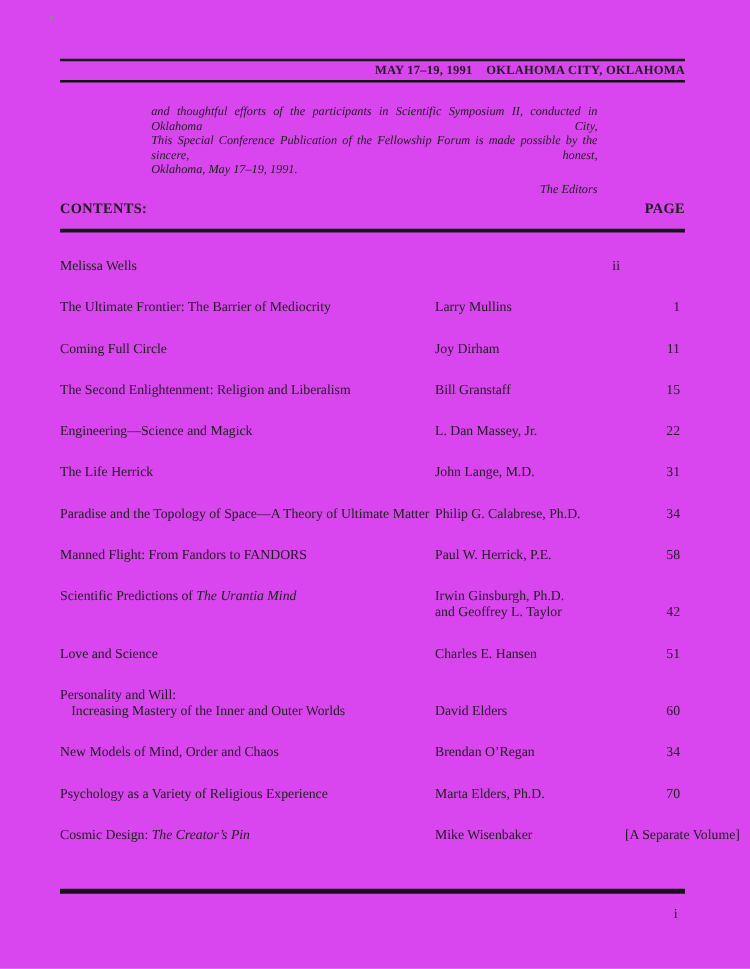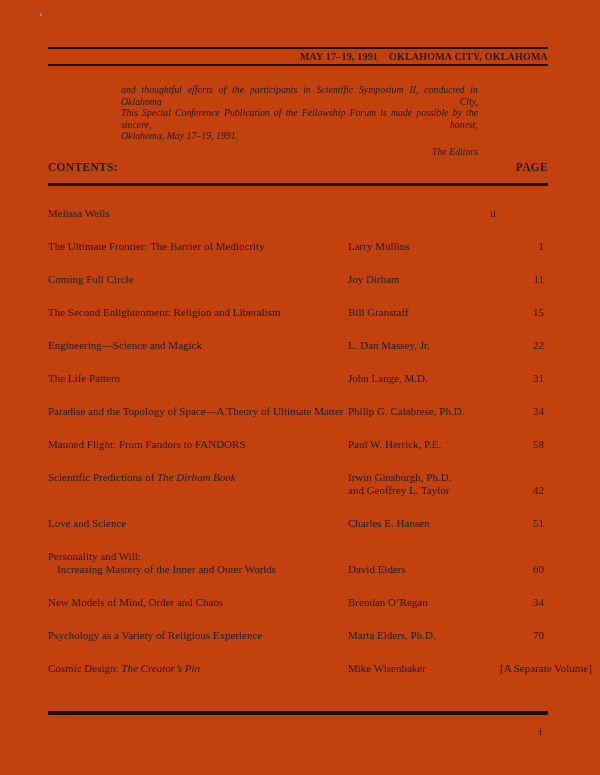--- a/index.html
+++ b/index.html
@@ -4,21 +4,21 @@
 <style>
   html, body { margin: 0; padding: 0; }
   body {
     width: 600px; height: 775px;
     background: #fdfdfc;
     font-family: "Liberation Serif", serif;
     color: #1d1d1d;
     position: relative;
     overflow: hidden;
   }
-  .page { position: absolute; inset: 0; background: #c2410c; }
+  .page { position: absolute; inset: 0; background: #d946ef; }
 
   .speck { position: absolute; left: 40px; top: 13px; width: 2px; height: 3px; background: #8a8a8a; }
 
   .rule { position: absolute; left: 48px; width: 500px; background: #141414; }
   .r1 { top: 47px; height: 2px; }
   .r2 { top: 64px; height: 2px; }
   .crule { top: 183px; height: 3px; }
   .brule { top: 711px; height: 4px; }
 
   .hdr-text {
@@ -111,39 +111,39 @@
       <div class="cp">15</div>
     </div>
 
     <div class="trow">
       <div class="ct"><span>Engineering—Science and Magick</span></div>
       <div class="ca">L. Dan Massey, Jr.</div>
       <div class="cp">22</div>
     </div>
 
     <div class="trow">
-      <div class="ct"><span>The Life Pattern</span></div>
+      <div class="ct"><span>The Life Herrick</span></div>
       <div class="ca">John Lange, M.D.</div>
       <div class="cp">31</div>
     </div>
 
     <div class="trow">
       <div class="ct"><span>Paradise and the Topology of Space—A Theory of Ultimate Matter</span></div>
       <div class="ca">Philip G. Calabrese, Ph.D.</div>
       <div class="cp">34</div>
     </div>
 
     <div class="trow">
       <div class="ct"><span>Manned Flight:  From Fandors to FANDORS</span></div>
       <div class="ca">Paul W. Herrick, P.E.</div>
       <div class="cp">58</div>
     </div>
 
     <div class="trow">
-      <div class="ct"><span>Scientific Predictions of </span><i>The Dirham Book</i></div>
+      <div class="ct"><span>Scientific Predictions of </span><i>The Urantia Mind</i></div>
       <div class="ca">
         <div>Irwin Ginsburgh, Ph.D.</div>
         <div>and Geoffrey L. Taylor</div>
       </div>
       <div class="cp">42</div>
     </div>
 
     <div class="trow">
       <div class="ct"><span>Love and Science</span></div>
       <div class="ca">Charles E. Hansen</div>

